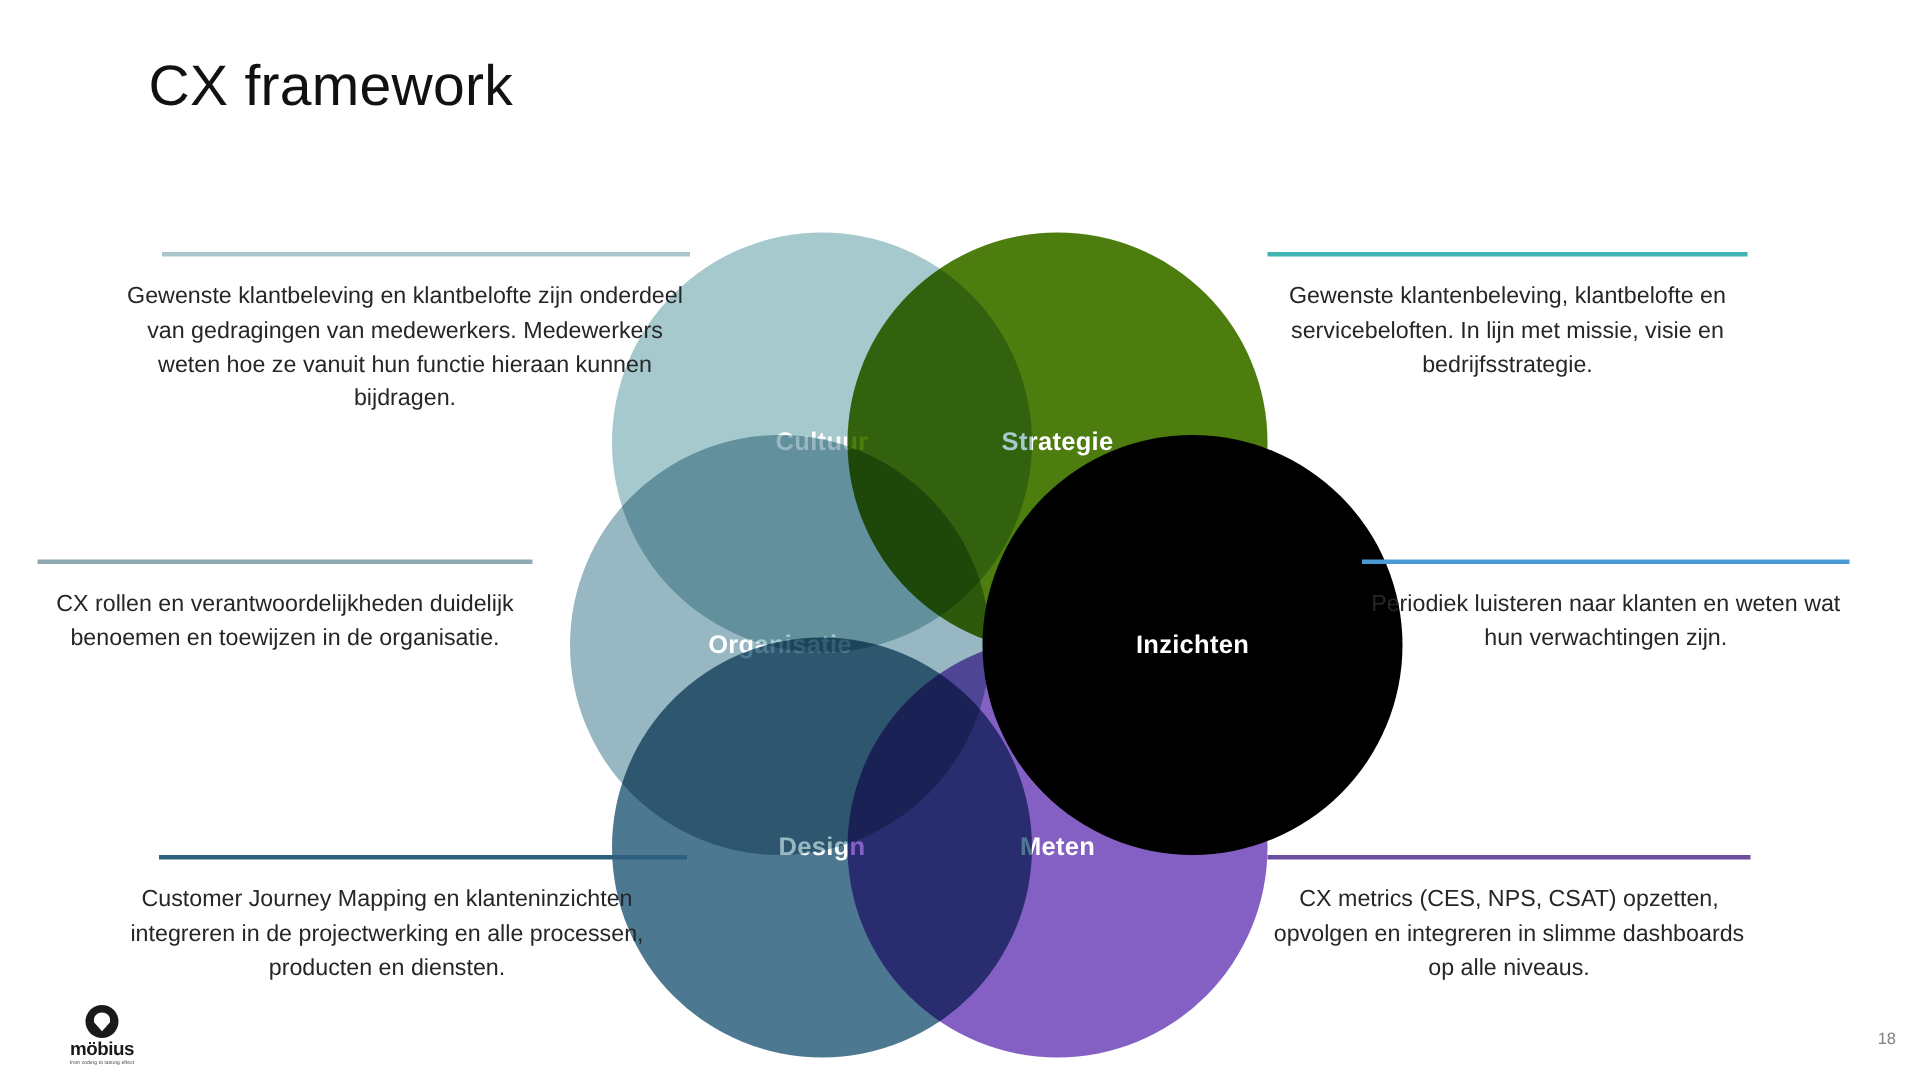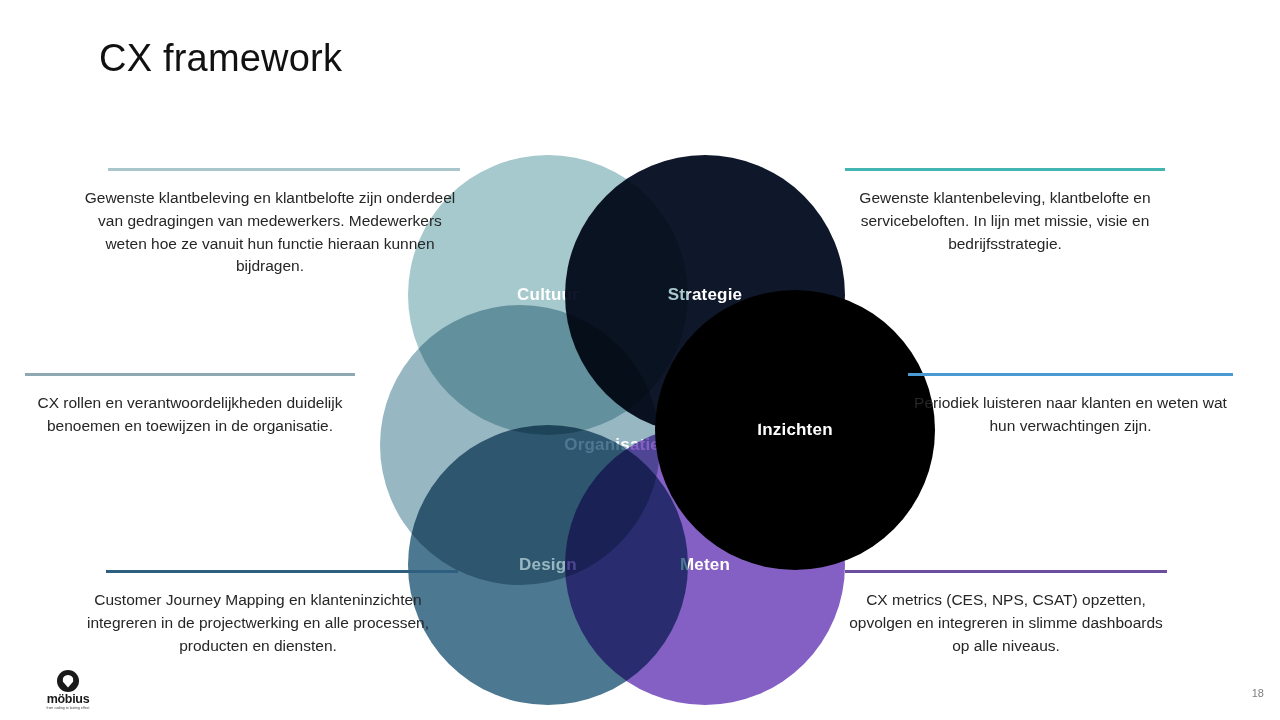--- a/index.html
+++ b/index.html
@@ -60,21 +60,21 @@
     text-shadow: 0 0 1px rgba(0,0,0,0.07);
     pointer-events: none;
     user-select: none;
   }
   
   .c-cultuur     { left:  28px; top:   0px; }
   .c-strategie   { left: 185px; top:   0px; }
   .c-inzichten   { left: 275px; top: 135px; }
   .c-meten       { left: 185px; top: 270px; }
   .c-design      { left:  28px; top: 270px; }
-  .c-organisatie { left:   0px; top: 150px; justify-content: flex-end; }
+  .c-organisatie { left:   0px; top: 135px; }
 
   
   .callout {
     position: absolute;
   }
   .callout .rule {
     height: 3px;
     width: 100%;
     border-radius: 0;
   }
@@ -177,21 +177,21 @@
 <div id="slide">
 
   <div id="slide-title">CX framework</div>
 
   <div id="venn">
 
     <div class="venn-circle c-cultuur" style="background-color: rgb(166, 201, 206);">
       <span class="venn-label">Cultuur</span>
     </div>
 
-    <div class="venn-circle c-strategie" style="background-color: #0f172a;">
+    <div class="venn-circle c-strategie" style="background-color: #4d7c0f;">
       <span class="venn-label">Strategie</span>
     </div>
 
     <div class="venn-circle c-inzichten" style="background-color: #000000;">
       <span class="venn-label">Inzichten</span>
     </div>
 
     <div class="venn-circle c-meten" style="background-color: rgb(133, 96, 196);">
       <span class="venn-label">Meten</span>
     </div>

